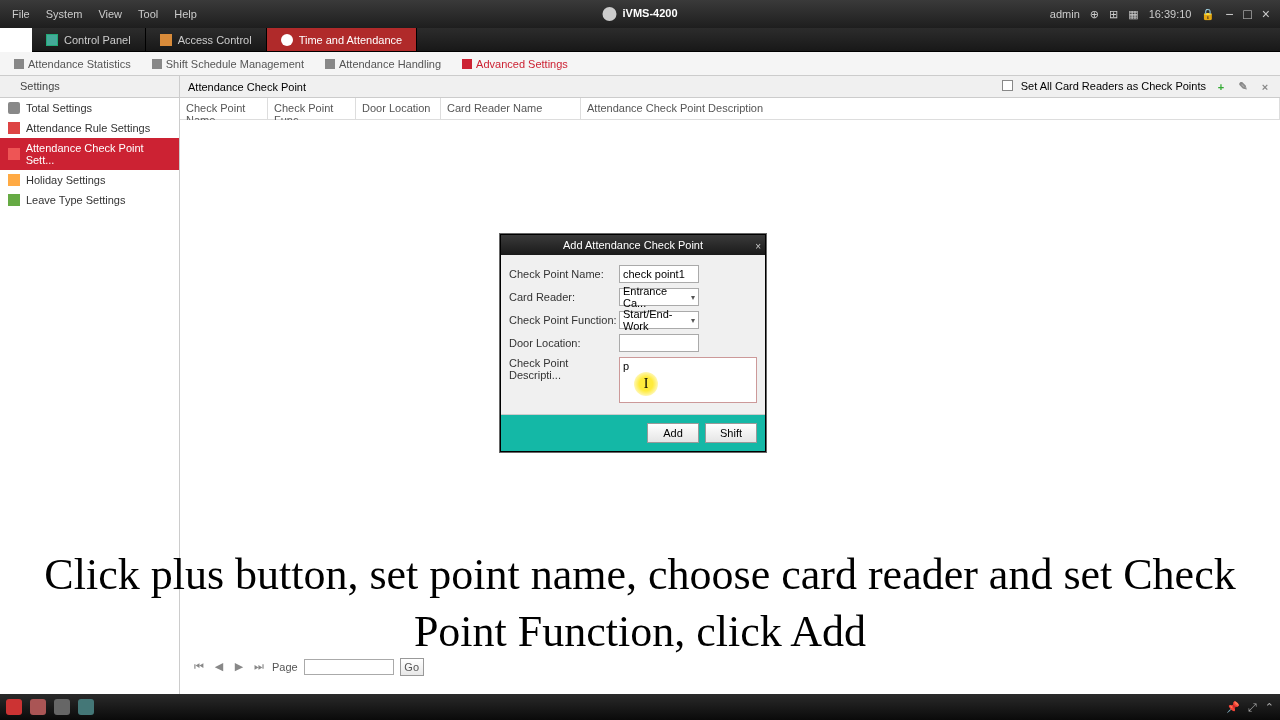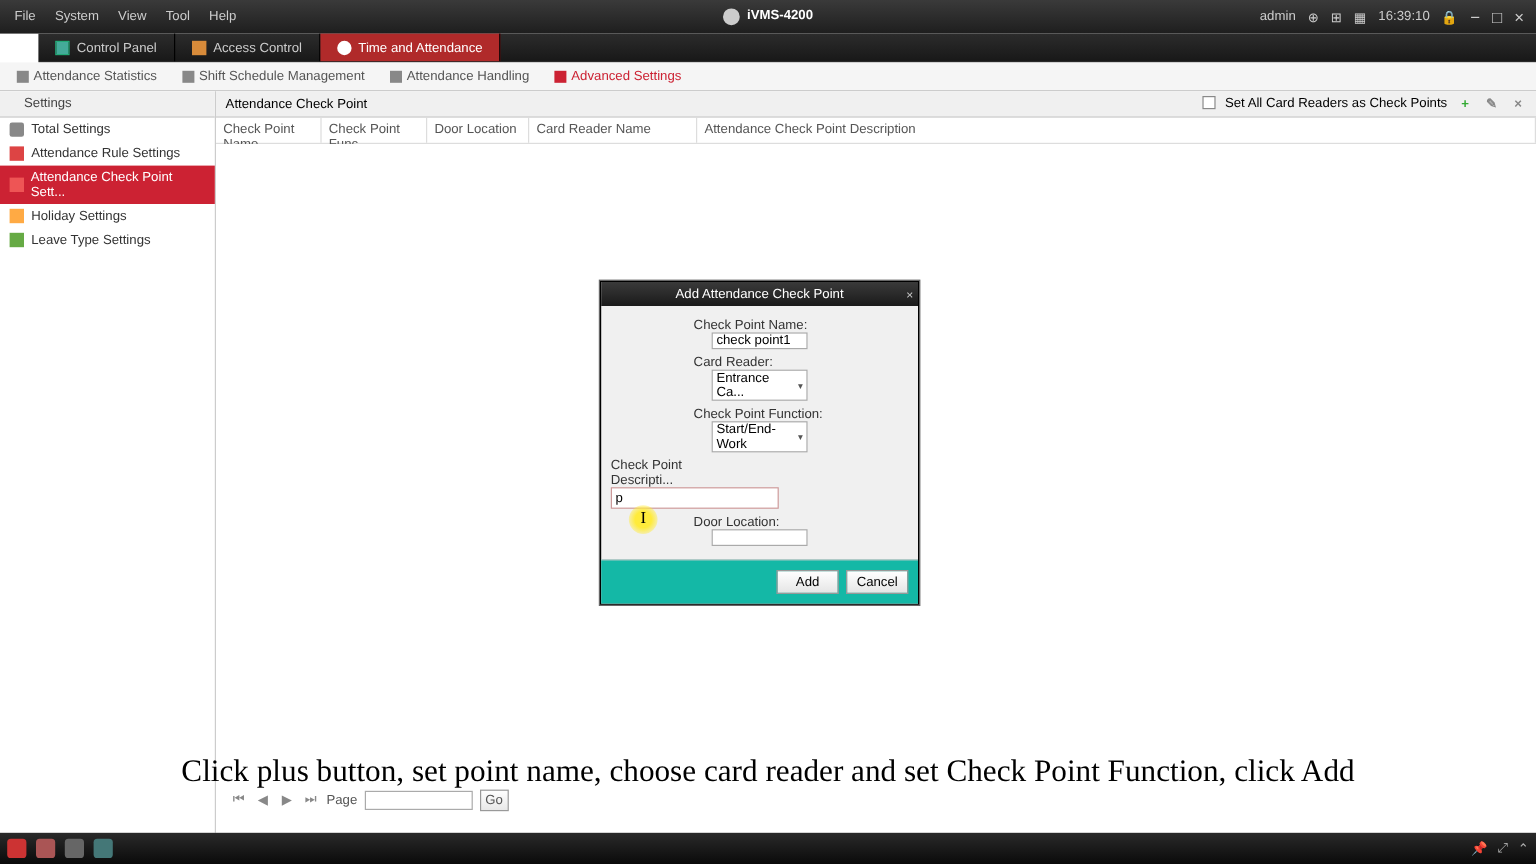--- a/index.html
+++ b/index.html
@@ -57,31 +57,31 @@
 .taskbar .tb-icon{width:16px;height:16px;margin-right:8px;border-radius:3px;}
 .tb-red{background:#c33;}
 .tb-pink{background:#a55;}
 .tb-gray{background:#666;}
 .tb-teal{background:#477;}
 .taskbar .tb-right{margin-left:auto;display:flex;gap:8px;color:#aaa;}
 .dialog{position:absolute;left:500px;top:234px;width:266px;background:#f0f0f0;border:1px solid #000;box-shadow:0 0 0 1px #666;}
 .dialog-title{height:20px;background:linear-gradient(#3a3a3a,#1a1a1a);color:#fff;text-align:center;line-height:20px;position:relative;font-size:11px;}
 .dialog-title .dlg-close{position:absolute;right:4px;top:2px;color:#ccc;cursor:pointer;font-size:10px;}
 .dialog-body{padding:10px 8px 6px;}
-.form-row{display:flex;align-items:center;margin-bottom:5px;flex-direction:column;}
+.form-row{display:flex;align-items:center;margin-bottom:5px;}
 .form-row label{width:110px;color:#333;}
 .form-input{flex:1;max-width:80px;height:18px;border:1px solid #aaa;background:#fff;padding:0 3px;}
 .form-select{flex:1;max-width:80px;height:18px;border:1px solid #aaa;background:#fff;padding:0 3px;display:flex;align-items:center;justify-content:space-between;}
 .form-select .arrow{font-size:8px;color:#555;}
 .form-textarea{flex:1;width:140px;height:46px;border:1px solid #c99;background:#fff;padding:2px 3px;resize:none;position:relative;}
 .form-textarea .cursor-spot{position:absolute;left:14px;top:14px;width:24px;height:24px;background:radial-gradient(circle,#ffeb3b 40%,rgba(255,235,59,0.4) 70%,transparent 80%);border-radius:50%;display:flex;align-items:center;justify-content:center;}
 .form-textarea .ibeam{font-family:serif;color:#000;font-size:14px;}
 .dialog-footer{padding:8px;background:#14b8a6;border-top:1px solid #ccc;display:flex;justify-content:flex-end;gap:6px;}
 .dlg-btn{width:52px;height:20px;border:1px solid #999;background:linear-gradient(#fff,#e5e5e5);cursor:pointer;text-align:center;line-height:18px;}
-.instruction{position:absolute;left:40px;right:40px;bottom:60px;font-family:'Times New Roman',serif;font-size:26px;color:#000;text-align:center;line-height:1.3;}
+.instruction{position:absolute;left:40px;right:40px;bottom:60px;font-family:'Times New Roman',serif;font-size:44px;color:#000;text-align:center;line-height:1.3;}
 </style>
 </head>
 <body>
 
 <div class="menubar">
   <span class="menu-item">File</span>
   <span class="menu-item">System</span>
   <span class="menu-item">View</span>
   <span class="menu-item">Tool</span>
   <span class="menu-item">Help</span>
@@ -211,37 +211,37 @@
           <span class="arrow">▾</span>
         </div>
       </div>
     <div class="form-row">
         <label>Check Point Function:</label>
         <div class="form-select">
           <span>Start/End-Work</span>
           <span class="arrow">▾</span>
         </div>
       </div>
+    <div class="form-row">
+        <label>Door Location:</label>
+        <input class="form-input" type="text" value="" style="">
+      </div>
     <div class="form-row" style="align-items:flex-start;">
         <label>Check Point Descripti...</label>
       <div class="form-textarea">
         <span>p</span>
         <div class="cursor-spot">
             <span class="ibeam">I</span>
           </div>
       </div>
     </div>
-    <div class="form-row">
-        <label>Door Location:</label>
-        <input class="form-input" type="text" value="" style="">
-      </div>
   </div>
   <div class="dialog-footer">
     <div class="dlg-btn">Add</div>
-    <div class="dlg-btn">Cancel</div>
+    <div class="dlg-btn">Shift</div>
   </div>
 </div>
 
 <div class="instruction">Click plus button, set point name, choose card reader and set Check Point Function, click Add</div>
 
 <div class="taskbar">
   <span class="tb-icon tb-red"></span>
   <span class="tb-icon tb-pink"></span>
   <span class="tb-icon tb-gray"></span>
   <span class="tb-icon tb-teal"></span>

